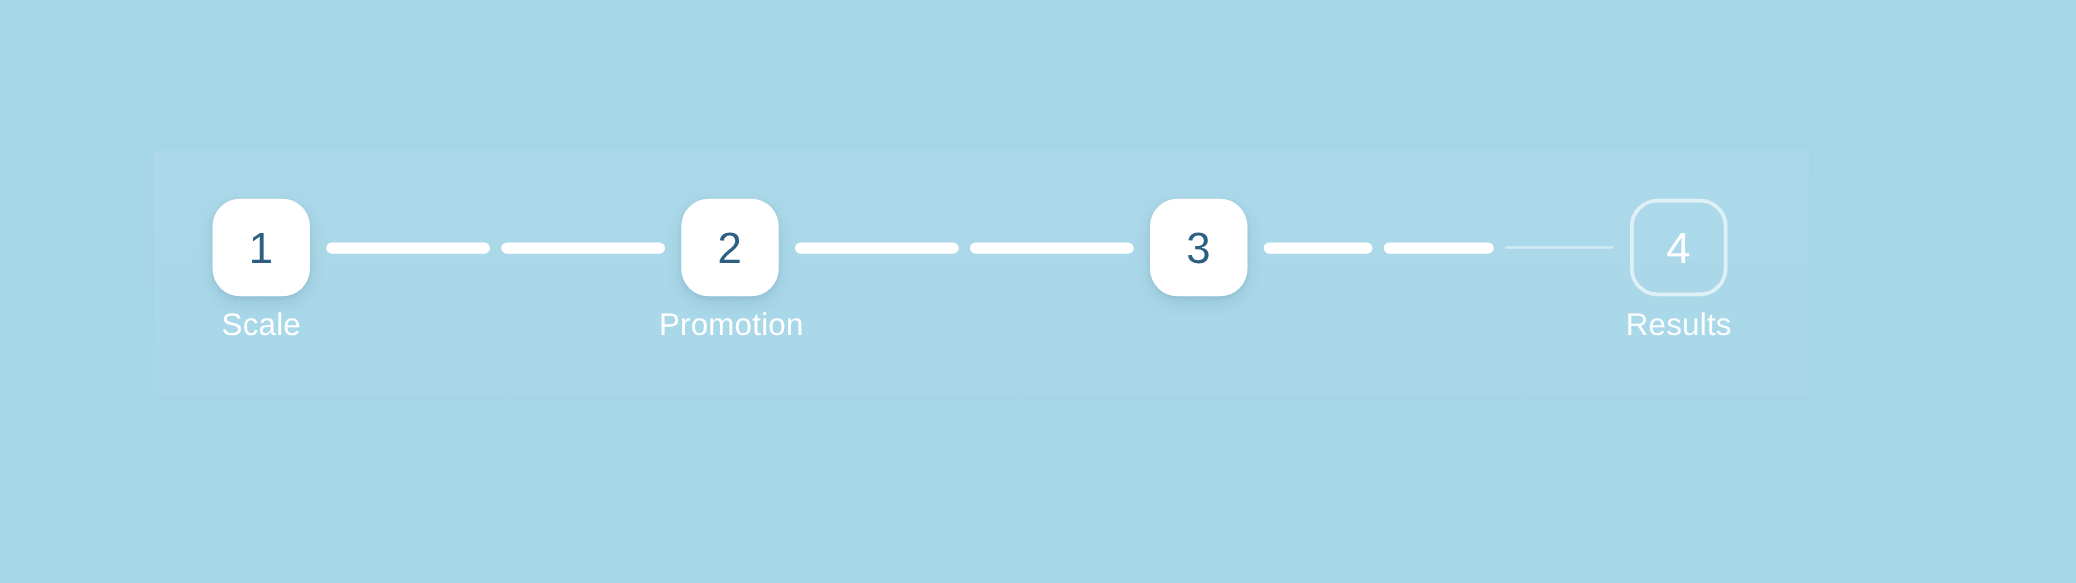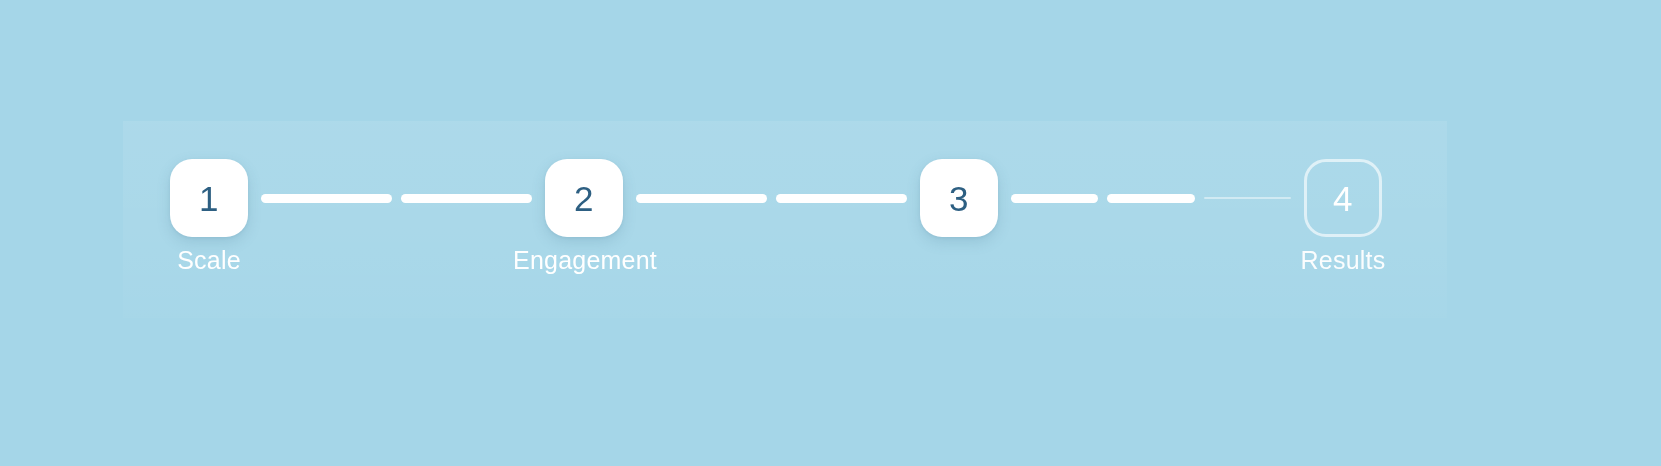--- a/index.html
+++ b/index.html
@@ -157,17 +157,17 @@
     </div>
 
     <div class="step-node upcoming">
       <span class="step-num">4</span>
     </div>
 
   </div>
 
   <div class="labels">
     <div class="step-label" style="left:209px">Scale</div>
-    <div class="step-label" style="left:585px">Engagement</div>
+    <div class="step-label" style="left:585px">Promotion</div>
     <div class="step-label upcoming" style="left:1343px">Results</div>
   </div>
 
 </div>
 
 </body></html>

